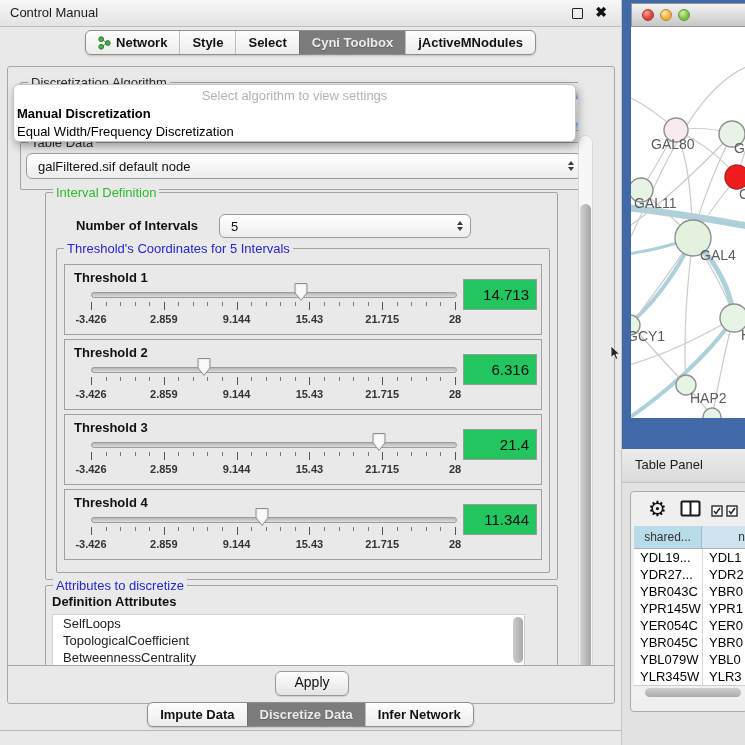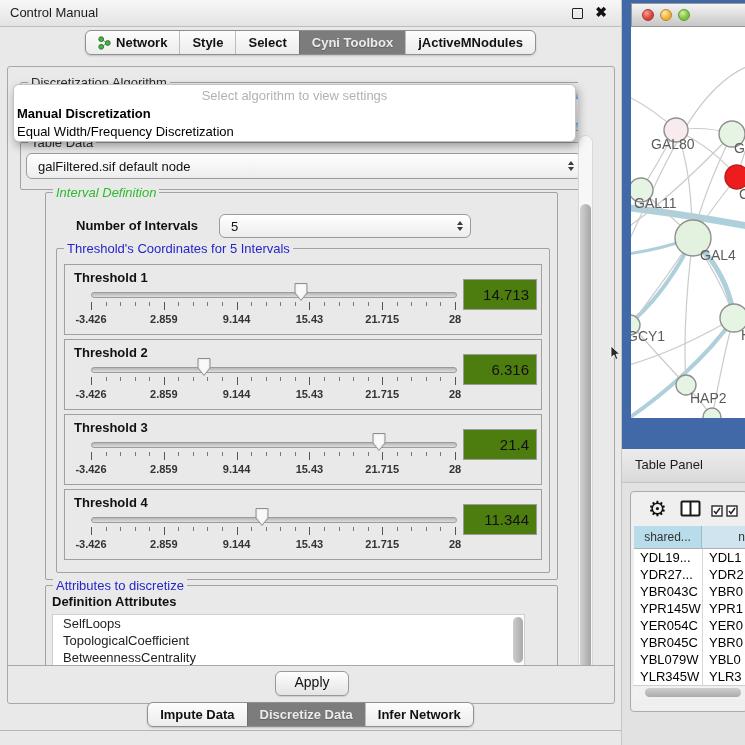--- a/index.html
+++ b/index.html
@@ -13,21 +13,21 @@
   .close-ico{position:absolute;right:14px;top:4px;font-size:14px;font-weight:bold;color:#111;}
   .tabs-row{position:absolute;left:0;top:30px;width:100%;text-align:center;border-radius:7px;}
   .seg{display:inline-flex;border:1px solid #8f8f8f;border-radius:6px;overflow:hidden;background:linear-gradient(#fdfdfd,#ececec);box-shadow:0 1px 2px rgba(0,0,0,.18);}
   .seg-tab{padding:3px 12px;font-size:13px;font-weight:bold;color:#111;border-left:1px solid #bcbcbc;line-height:17px;white-space:nowrap;display:flex;align-items:center;gap:5px;}
   .seg-tab:first-child{border-left:none;}
   .seg-tab.sel{background:#7c7c7c;color:#ececec;border-left-color:#6d6d6d;text-shadow:0 1px 1px rgba(0,0,0,.25);}
   .content{position:absolute;left:7px;top:66px;width:606px;height:636px;border:1px solid #a8a8a8;border-radius:3px;background:#e9e9e9;}
   .viewport{position:absolute;left:0;top:0;width:570px;height:598px;overflow:hidden;}
   .group{position:absolute;border:1px solid #a2a2a2;border-radius:2px;}
   .group-title{position:absolute;top:-8px;left:7px;background:#e9e9e9;padding:0 3px;font-size:13px;color:#2b2b2b;white-space:nowrap;}
-  .group-title.green{color:#2dbb2d;font-style:italic;}
+  .group-title.green{color:#2dbb2d;}
   .group-title.blue{color:#2525cc;}
   .combo{position:absolute;background:linear-gradient(#ffffff,#ededed);border:1px solid #9b9b9b;border-radius:6px;font-size:13px;color:#111;box-sizing:border-box;}
   .combo .cv{position:absolute;left:11px;top:50%;transform:translateY(-50%);}
   .combo .arrows{position:absolute;right:7px;top:50%;transform:translateY(-50%);display:flex;flex-direction:column;gap:2px;}
   .arr-up{width:0;height:0;border-left:3.5px solid transparent;border-right:3.5px solid transparent;border-bottom:4.5px solid #3a3a3a;}
   .arr-dn{width:0;height:0;border-left:3.5px solid transparent;border-right:3.5px solid transparent;border-top:4.5px solid #3a3a3a;}
   .combo.focus{box-shadow:0 0 5px 2.5px rgba(90,160,235,.85);border-color:#6ea4dc;}
   
   .popup{position:absolute;left:5px;top:17px;width:563px;height:58px;background:#fff;border:1px solid #c4c4c4;border-radius:6px;box-shadow:2px 4px 10px rgba(0,0,0,.35);z-index:20;box-sizing:border-box;}
   .popup .hint{margin-top:3px;text-align:center;font-size:13px;color:#b2b2b2;}
@@ -36,21 +36,21 @@
   
   .th-block{position:absolute;left:7px;width:478px;height:71px;border:1px solid #a0a0a0;background:#e9e9e9;box-sizing:border-box;}
   .th-label{position:absolute;left:9px;top:5px;font-size:13px;font-weight:bold;color:#111;}
   .th-slider{position:absolute;inset:0;}
   .th-track{position:absolute;left:26px;top:27px;width:364px;height:4px;background:linear-gradient(#b6b6b6,#dedede);border:1px solid #9c9c9c;border-radius:3px;}
   .th-handle{position:absolute;top:17px;width:16px;height:20px;}
   .tick{position:absolute;top:37px;width:1px;background:#777;}
   .tick.major{height:8px;background:#555;}
   .tick.minor{height:4px;}
   .tick-label{position:absolute;top:48px;width:50px;margin-left:-25px;text-align:center;font-size:11px;font-weight:bold;color:#333;}
-  .th-value{position:absolute;left:398px;top:14px;width:74px;height:31px;background:#4d7c0f;border:1px solid #9b9b9b;box-sizing:border-box;font-size:15px;color:#111;text-align:right;line-height:29px;padding-right:7px;}
+  .th-value{position:absolute;left:398px;top:14px;width:74px;height:31px;background:#22c55e;border:1px solid #9b9b9b;box-sizing:border-box;font-size:15px;color:#111;text-align:right;line-height:29px;padding-right:7px;}
   
   .attr-head{position:absolute;left:6px;top:8px;font-size:13px;font-weight:bold;color:#111;}
   .attr-list{position:absolute;left:6px;top:28px;width:471px;height:120px;background:#fff;border:1px solid #cfcfcf;overflow:hidden;}
   .attr-item{font-size:13px;color:#222;line-height:17px;padding-left:10px;}
   .mini-scroll{position:absolute;right:1px;top:2px;width:10px;height:46px;border-radius:5px;background:linear-gradient(90deg,#cdcdcd,#a9a9a9);}
   .apply-strip{position:absolute;left:0;right:0;top:598px;height:36px;border-top:1px solid #a8a8a8;background:#e9e9e9;}
   .apply-btn{position:absolute;left:267px;top:5px;width:72px;height:23px;border:1px solid #9a9a9a;border-radius:6px;background:linear-gradient(#fefefe,#e4e4e4);font-size:14px;color:#111;text-align:center;line-height:21px;box-shadow:0 1px 1px rgba(0,0,0,.12);}
   .v-scroll{position:absolute;left:570px;top:68px;width:15px;height:560px;background:#f7f7f7;border:1px solid #d8d8d8;border-radius:8px;box-sizing:border-box;}
   .v-thumb{position:absolute;left:1px;top:68px;width:11px;height:486px;border-radius:6px;background:linear-gradient(90deg,#d2d2d2,#a6a6a6);}
   .bottom-tabs{position:absolute;left:0;top:702px;width:621px;text-align:center;}

